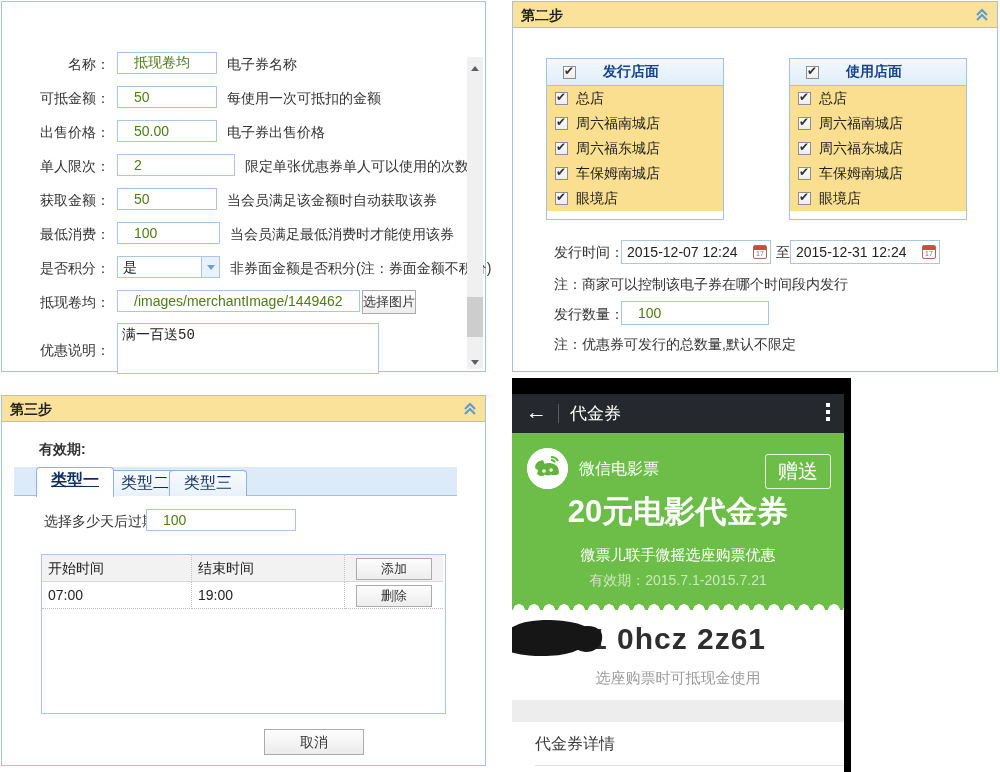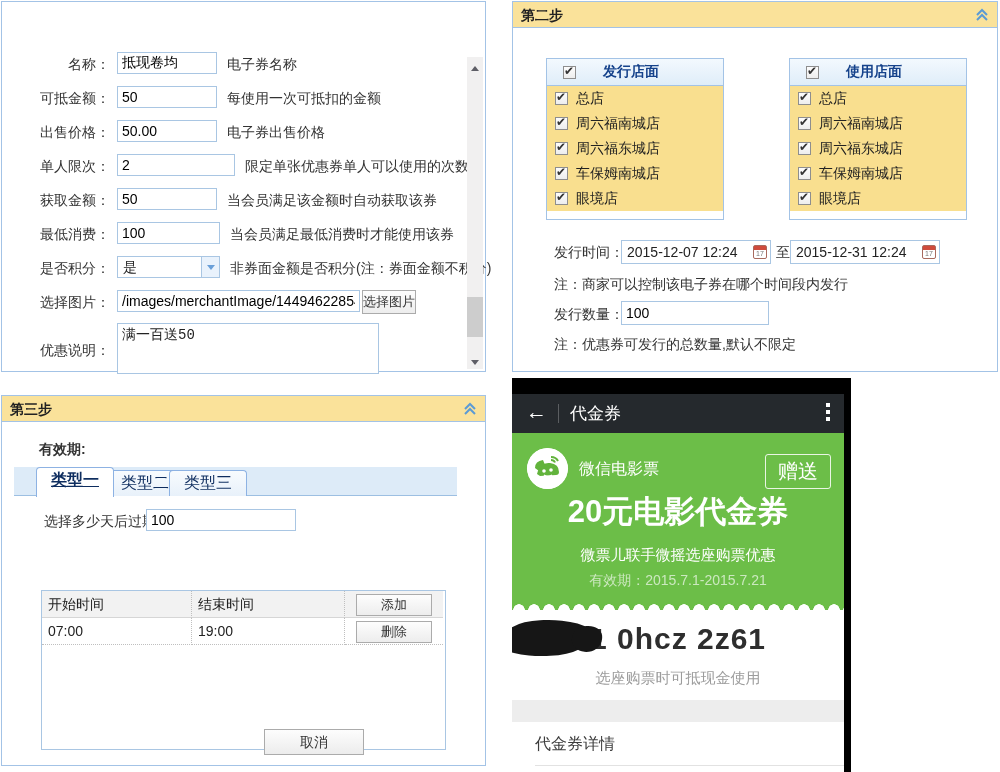--- a/index.html
+++ b/index.html
@@ -8,21 +8,21 @@
   #stage { position:relative; width:1000px; height:772px; background:#fff; overflow:hidden; }
 
   
   .panel { position:absolute; border:1px solid #A3C3E6; background:#fff; }
   .panel-header { height:26px; line-height:26px; background:#FAE29A; border-bottom:1px solid #A3C3E6;
                   padding:0 8px; font-size:14px; font-weight:bold; color:#222; position:relative; }
   .collapse-ico { position:absolute; right:8px; top:6px; width:14px; height:14px; }
   .panel-body { position:absolute; left:0; right:0; top:27px; bottom:0; background:#fff; }
   .lab { position:absolute; width:108px; text-align:right; font-size:14px; color:#333; line-height:22px; }
   .tinput { position:absolute; height:22px; border:1px solid #A9C6E3; background:#fff; font-size:14px;
-            color:#000000; padding:0 4px; font-family:"Liberation Sans",sans-serif; }
+            color:#4d7c0f; padding:0 16px; font-family:"Liberation Sans",sans-serif; }
   .hint { position:absolute; font-size:14px; color:#333; line-height:22px; white-space:nowrap; }
   .combo { position:absolute; height:22px; border:1px solid #A9C6E3; background:#fff; }
   .combo .cval { position:absolute; left:5px; top:0; line-height:20px; font-size:14px; color:#222; }
   .combo .carrow { position:absolute; right:0; top:0; bottom:0; width:18px; background:#E9F2FC; border-left:1px solid #A9C6E3; }
   .combo .carrow:before { content:""; position:absolute; left:5px; top:8px; border:4px solid transparent; border-top:5px solid #6A9FD8; }
   .gbtn { border:1px solid #ABABAB; background:linear-gradient(#FDFDFD,#EDEDED); font-size:13px; color:#333;
           font-family:"Liberation Sans",sans-serif; cursor:pointer; }
   textarea.tarea { position:absolute; border:1px solid #A9C6E3; font-size:14px; color:#222; resize:none;
           padding:2px 4px; font-family:"Liberation Sans",sans-serif; }
 
@@ -137,21 +137,21 @@
       <input class="tinput" style="left: 115px; top: 193px; width: 103px;" value="100">
       <span class="hint" style="left:228px; top:194px;">当会员满足最低消费时才能使用该券</span>
 
       <span class="lab" style="top:228px;">是否积分：</span>
       <div class="combo" style="left:115px; top:227px; width:103px;">
         <span class="cval">是</span>
         <span class="carrow"></span>
       </div>
       <span class="hint" style="left:228px; top:228px;">非券面金额是否积分(注：券面金额不积分)</span>
 
-      <span class="lab" style="top:262px;">选择图片：</span>
+      <span class="lab" style="top:262px;">抵现卷均：</span>
       <input class="tinput" style="left: 115px; top: 261px; width: 243px;" value="/images/merchantImage/1449462285461.">
       <button class="gbtn" style="position:absolute; left:360px; top:261px; width:54px; height:24px;">选择图片</button>
 
       <span class="lab" style="top:310px;">优惠说明：</span>
       <textarea class="tarea" style="left: 115px; top: 294px; width: 262px; height: 51px; font-family: Liberation Mono, monospace;">满一百送50</textarea>
 
       <div class="sbar">
         <div class="sbtn up">
             <i class="tri-up"></i>
           </div>
@@ -267,21 +267,21 @@
 
       <div class="tabstrip" style="left:12px; top:44px; width:443px;">
         <div class="tab active" style="left:22px;">类型一</div>
         <div class="tab" style="left:92px;">类型二</div>
         <div class="tab" style="left:155px;">类型三</div>
       </div>
 
       <span class="note" style="left:42px; top:90px;">选择多少天后过期:</span>
       <input class="tinput" style="left: 144px; top: 86px; width: 150px;" value="100">
 
-      <div class="ttable" style="left:39px; top:131px; width:405px; height:160px;margin-top:36px;">
+      <div class="ttable" style="left:39px; top:131px; width:405px; height:160px;">
         <div class="trow thead">
           <div class="tcell c1">开始时间</div>
           <div class="tcell c2">结束时间</div>
           <div class="tcell c3" style="border-bottom:1px solid #D6D6D6;">
             <button class="gbtn rowbtn">添加</button>
           </div>
         </div>
         <div class="trow tbodyrow">
           <div class="tcell c1">07:00</div>
           <div class="tcell c2">19:00</div>

